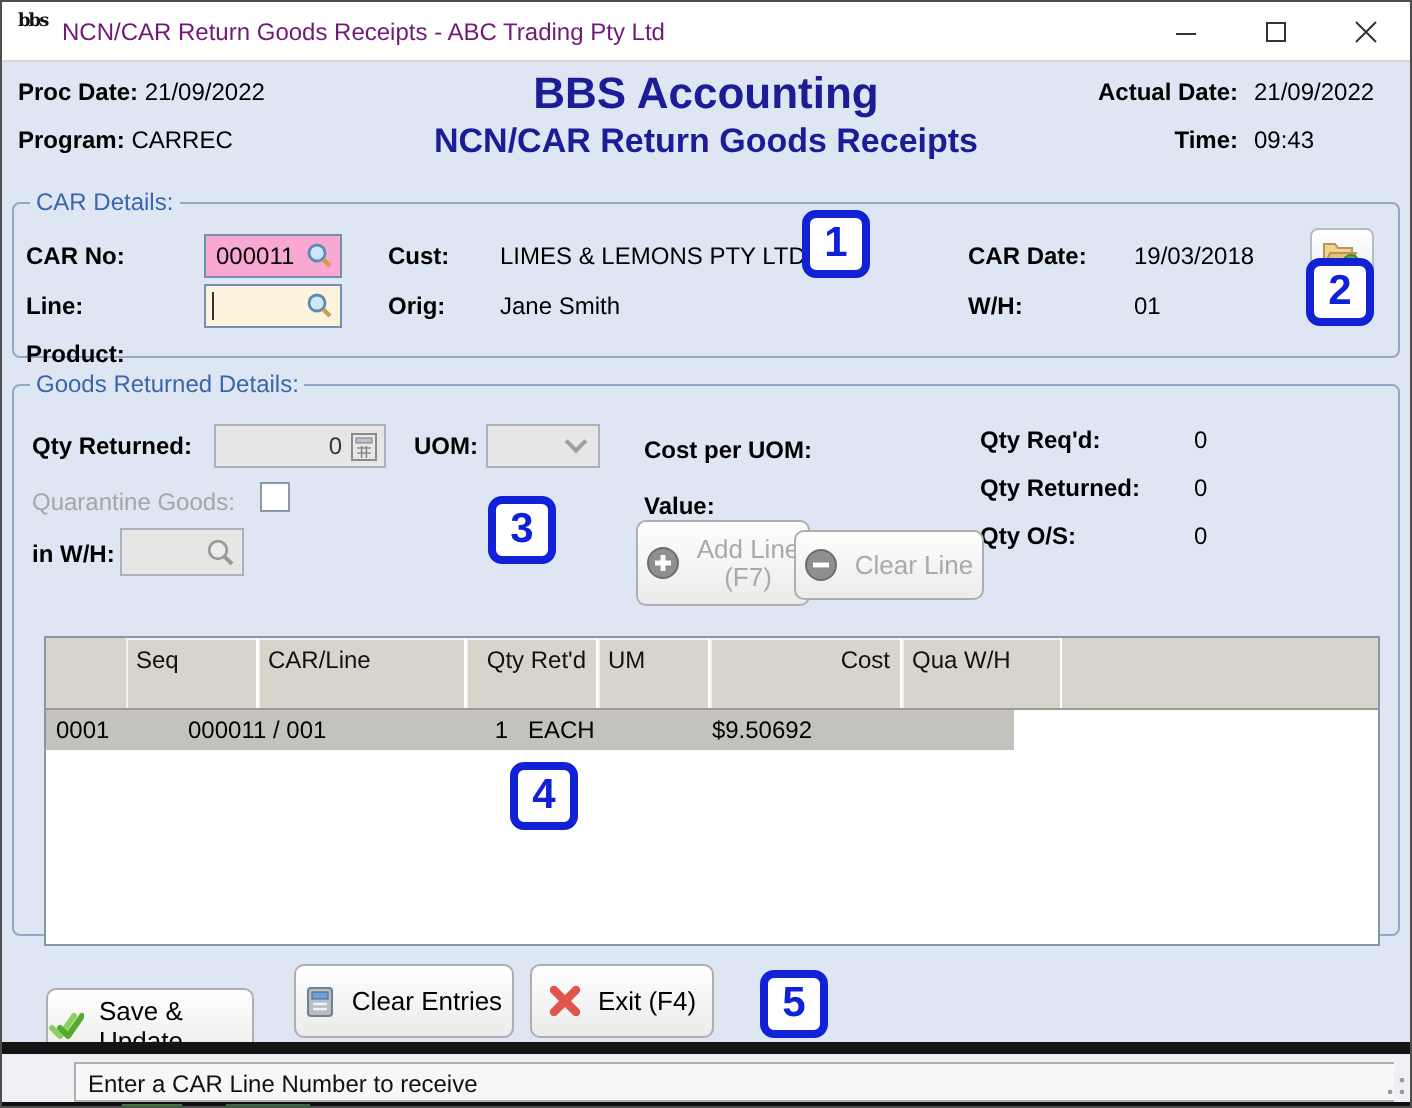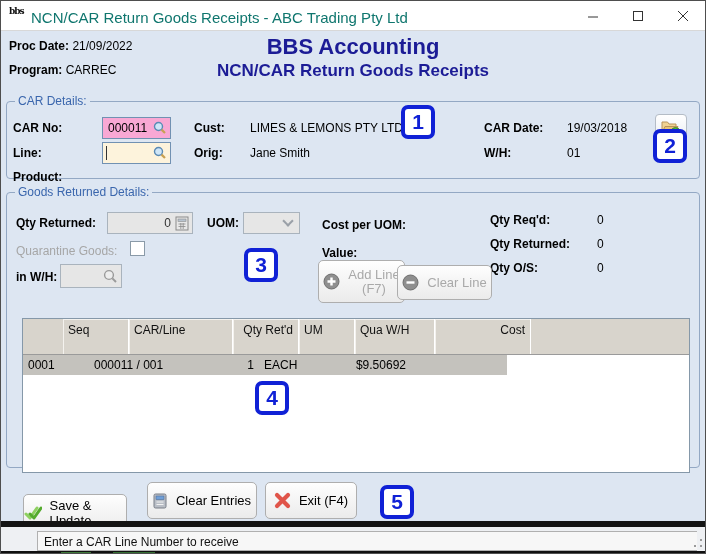--- a/index.html
+++ b/index.html
@@ -8,21 +8,21 @@
 
   .win { position:relative; width:706px; height:554px; background:#dde6f2;
          border:1px solid #4e4e4e; overflow:hidden; }
 
   
   .titlebar { position:absolute; left:0; top:0; width:100%; height:30px;
               background:#ffffff; border-bottom:1px solid #d8d8d8; }
   .app-logo { position:absolute; left:8px; top:6px; width:18px; height:18px;
               font-family:"DejaVu Serif", serif; font-size:9px; font-weight:bold;
               line-height:9px; color:#111; letter-spacing:-1px; }
-  .title-text { position:absolute; left:30px; top:8px; font-size:15px; color:#0f766e; }
+  .title-text { position:absolute; left:30px; top:8px; font-size:12px; color:#701a75; }
   .winbtn { position:absolute; top:0; width:45px; height:30px; display:flex;
             align-items:center; justify-content:center; }
   .winbtn.min { right:90px; } .winbtn.max { right:45px; } .winbtn.close { right:0; }
 
   
   .hdr-left { position:absolute; left:8px; top:38px; }
   .hdr-left .row { margin-bottom:10px; }
   .lbl { font-weight:bold; color:#000; }
   .hdr-center { position:absolute; left:50%; top:33px; transform:translateX(-50%);
                 text-align:center; color:#1c1c96; white-space:nowrap; }
@@ -130,20 +130,30 @@
   <div class="hdr-left">
     <div class="row"><span class="lbl">Proc Date:</span>
       <span>21/09/2022</span></div>
     <div class="row"><span class="lbl">Program:</span>
       <span>CARREC</span>&nbsp;</div>
   </div>
   <div class="hdr-center">
     <div class="big">BBS Accounting</div>
     <div class="sub">NCN/CAR Return Goods Receipts</div>
   </div>
+  <div class="hdr-right">
+    <div class="row">
+        <span class="rl">Actual Date:</span>
+      <span class="rv">21/09/2022</span>
+      </div>
+    <div class="row">
+        <span class="rl">Time:</span>
+      <span class="rv">09:43</span>
+      </div>
+  </div>
 
   <fieldset class="car">
     <legend>CAR Details:</legend>
 
     <span class="abs lbl" style="left:6px; top:13px;">CAR No:</span>
     <div class="tbox" style="left:95px; top:9px; width:69px;">
       <span class="val">000011</span>
       <svg width="14" height="14">
         <circle cx="5.5" cy="5.5" r="4" fill="#cfe6f8" stroke="#5b8ab4" stroke-width="1.4"></circle>
         <line x1="8.6" y1="8.6" x2="12" y2="12" stroke="#c8a052" stroke-width="2.2"></line>
@@ -232,22 +242,22 @@
       </svg>
       <span>Clear Line</span>
     </div>
 
     <div class="grid">
       <div class="g-hdr">
         <div class="c w0">Seq</div>
         <div class="c w1">CAR/Line</div>
         <div class="c w2 r">Qty Ret'd</div>
         <div class="c w3">UM</div>
+        <div class="c w4 r">Cost</div>
         <div class="c w5">Qua W/H</div>
-        <div class="c w4 r">Cost</div>
       </div>
       <div class="g-row">
         <div class="c w0">0001</div>
         <div class="c w1">000011 / 001</div>
         <div class="c w2 r">1</div>
         <div class="c w3">EACH</div>
         <div class="c w4 r">$9.50692</div>
         <div class="c w5"></div>
       </div>
     </div>

